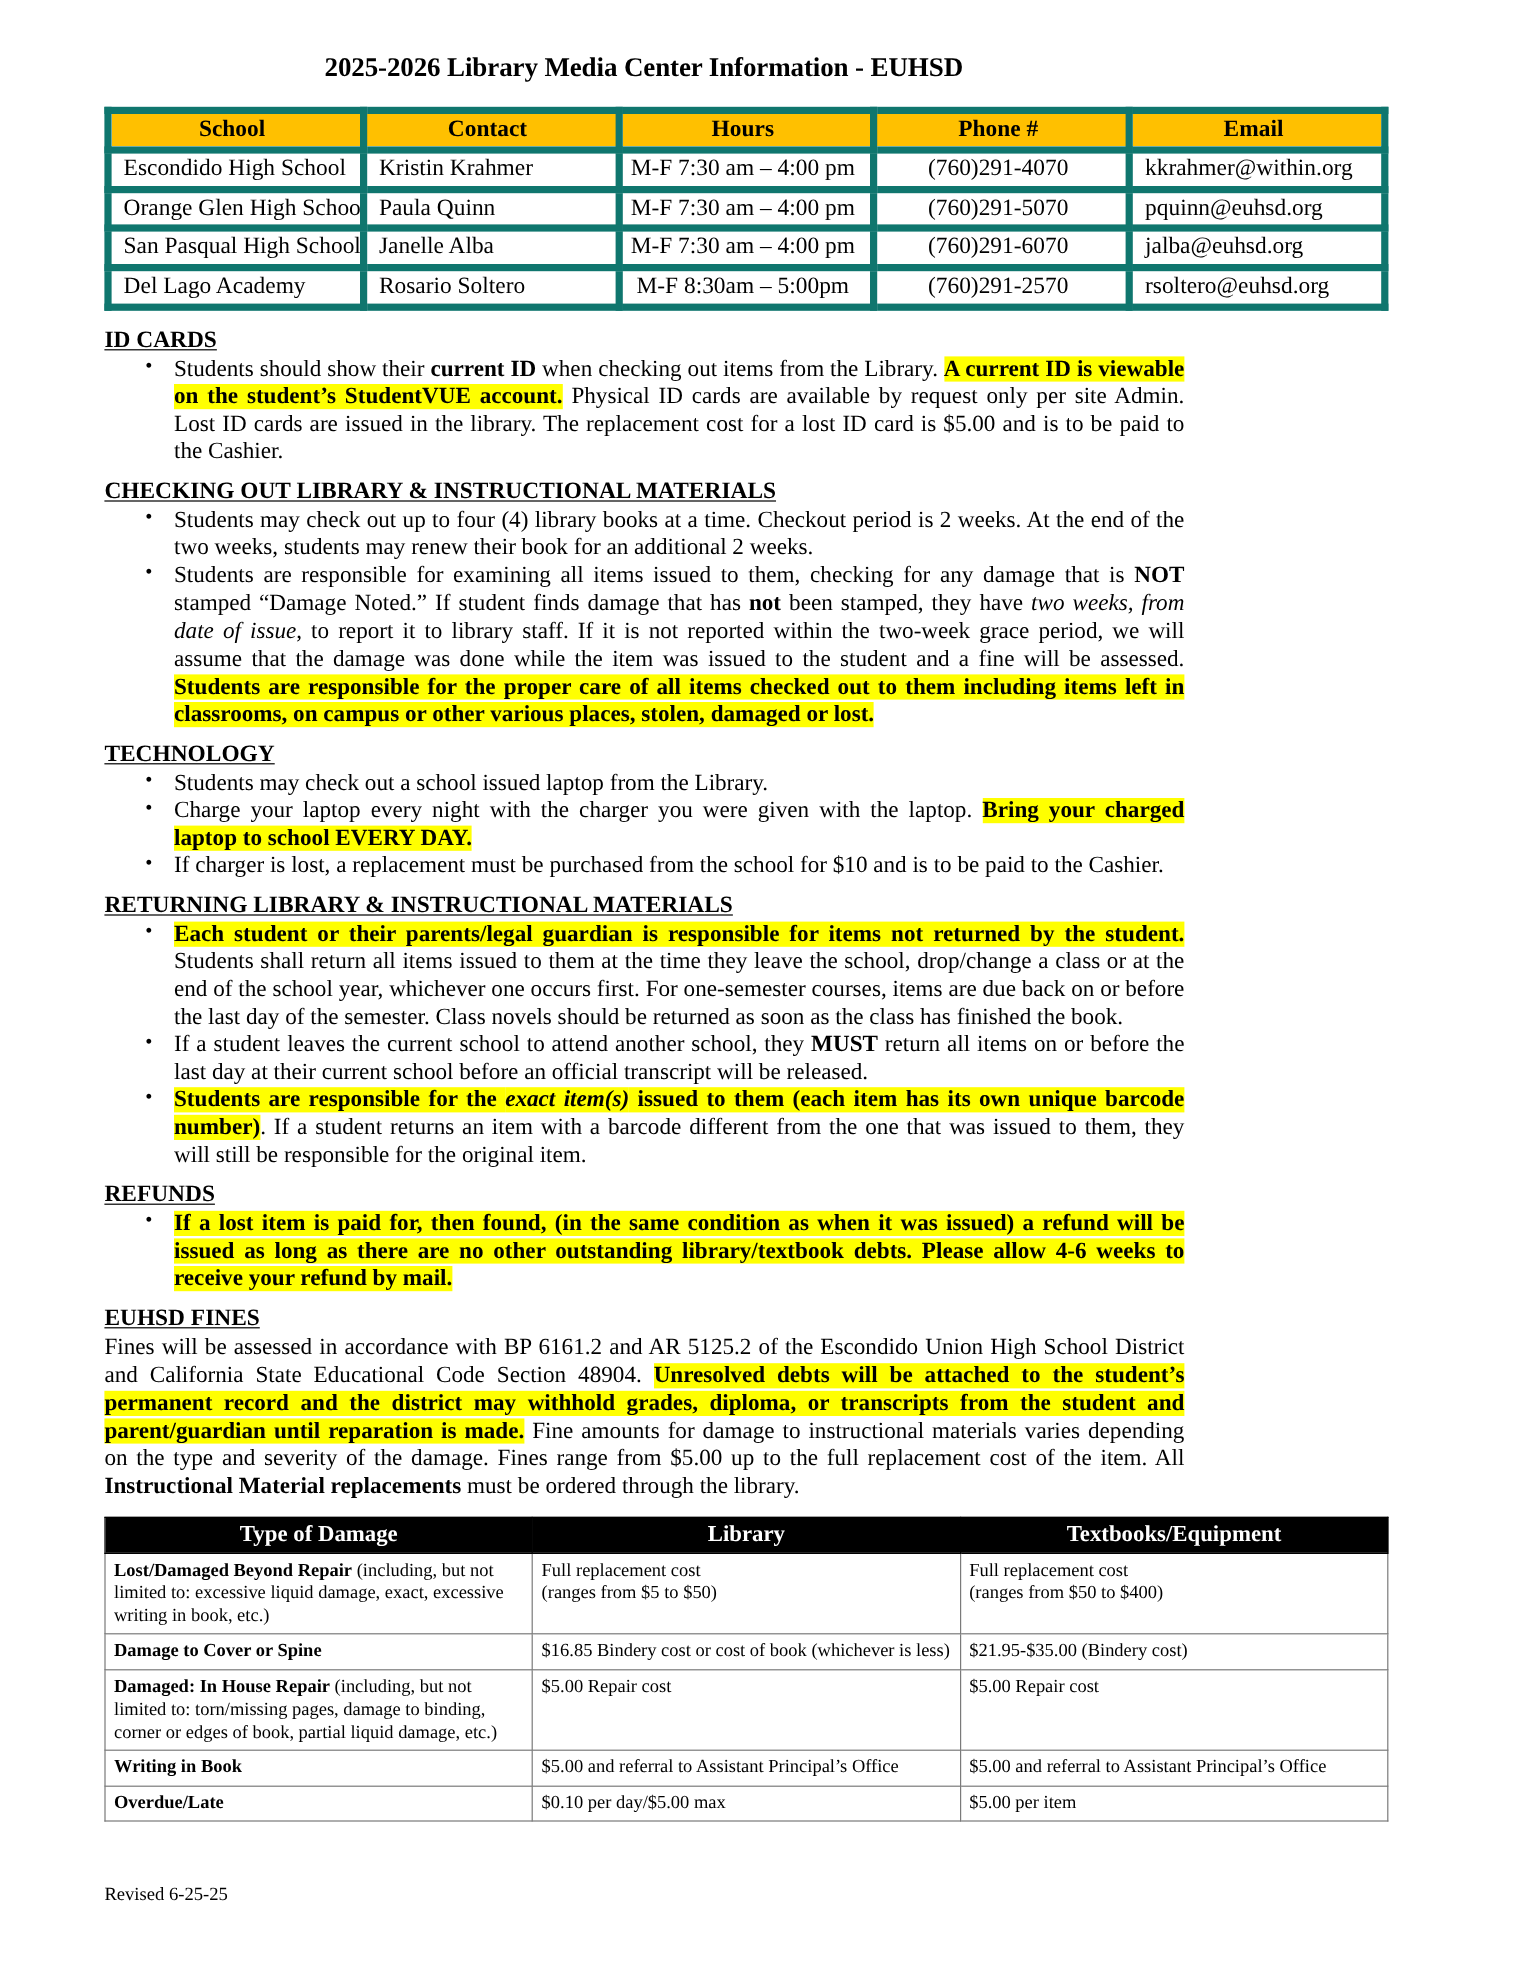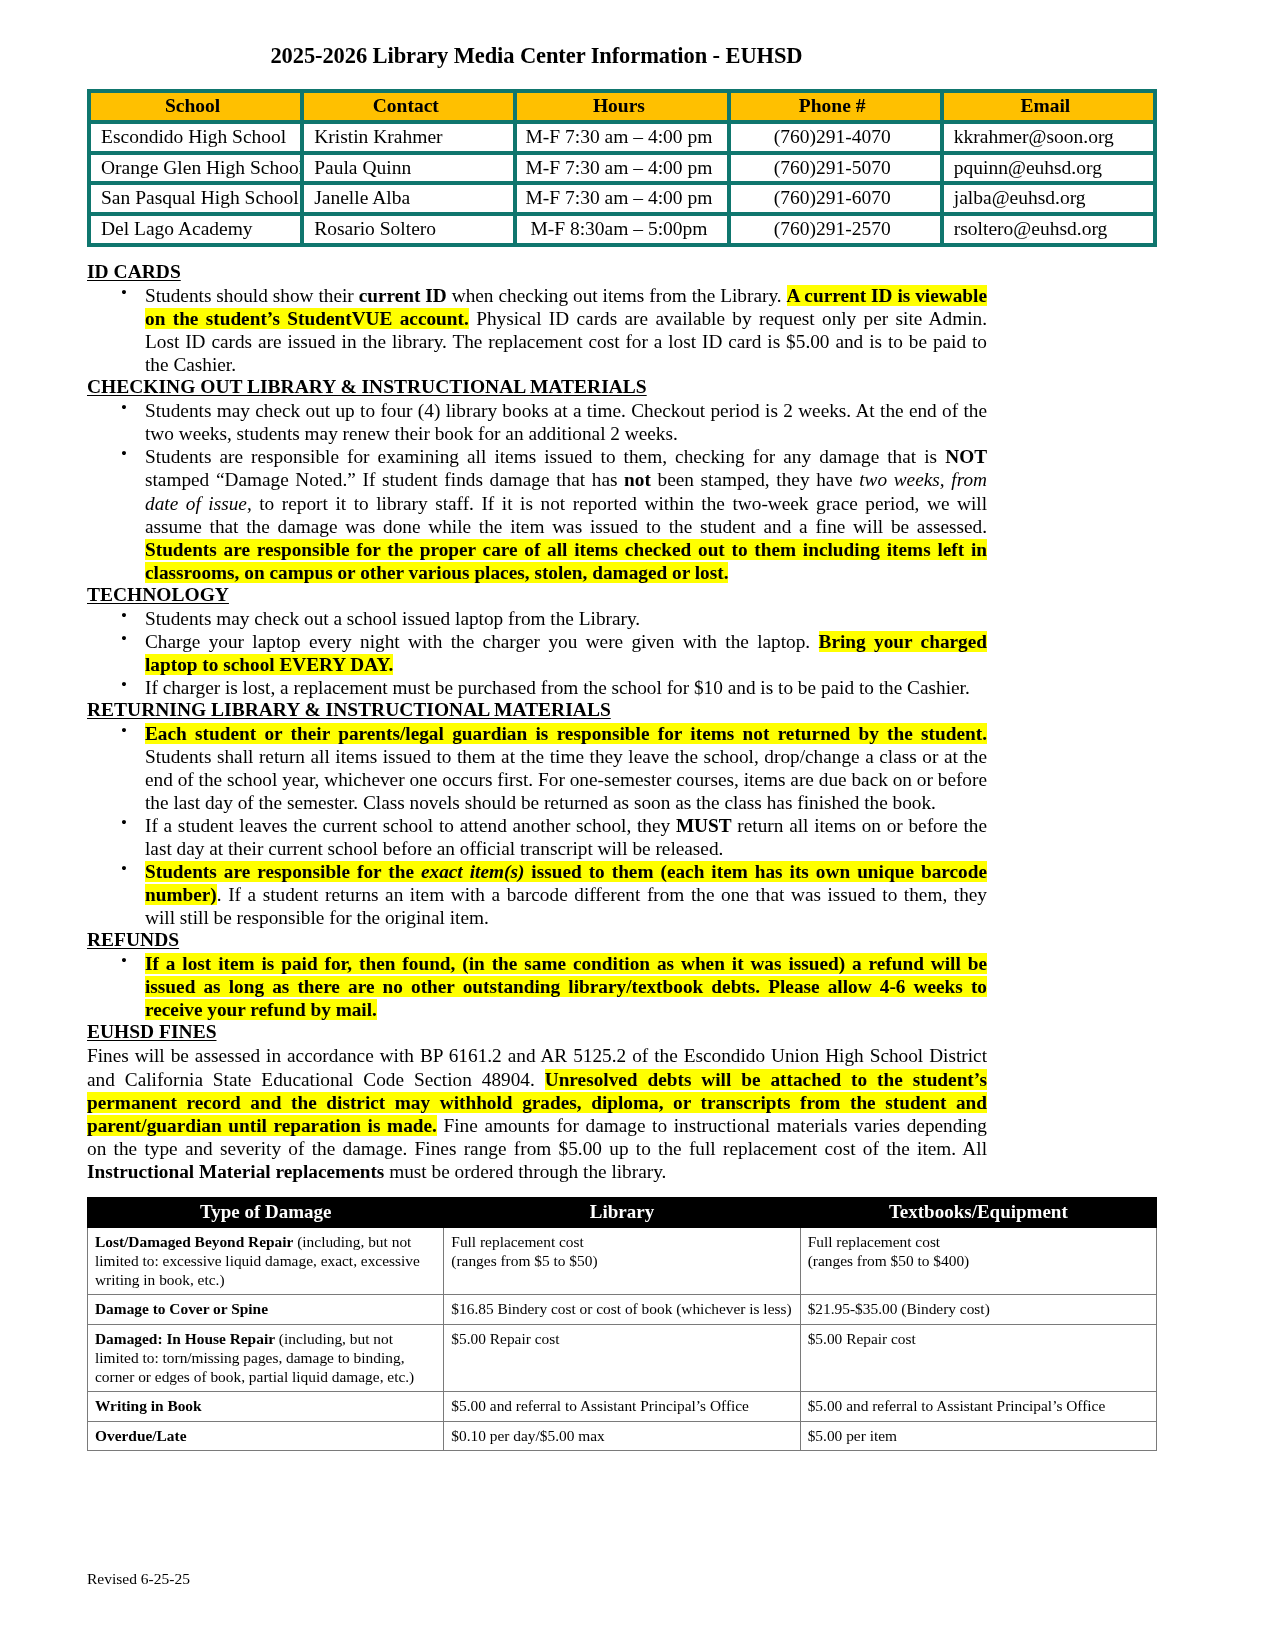--- a/index.html
+++ b/index.html
@@ -32,21 +32,21 @@
   }
   
   table.contact-table {
     border-collapse: collapse;
     width: 1070px;
     margin: 0 0 14px 1px;
     table-layout: fixed;
   }
   table.contact-table th,
   table.contact-table td {
-    border: 4px solid #0f766e;
+    border: 6px solid #0f766e;
     font-size: 19.5px;
     line-height: 1.12;
     padding: 2px 6px 3px 0;
     vertical-align: middle;
     white-space: nowrap;
     overflow: hidden;
   }
   table.contact-table th {
     background: #FFC000;
     font-weight: bold;
@@ -55,21 +55,21 @@
   table.contact-table td.c-school { width: 255px; text-align: left; padding-left: 10px;}
   table.contact-table td.c-contact { width: 188px; text-align: left; padding-left: 10px;}
   table.contact-table td.c-hours { width: 228px; text-align: center; }
   table.contact-table td.c-phone { width: 177px; text-align: center; }
   table.contact-table td.c-email { width: 222px; text-align: left; padding-left: 10px;}
 
   
   .section-head {
     font-size: 19.5px;
     font-weight: bold;
-    margin: 0 0 1px 1px;
+    margin: 11px 0 1px 1px;
     display: block;
   }
   .section-head span {
     text-decoration: underline;
     text-underline-offset: 2px;
   }
   ul.bullets {
     list-style: none;
     margin: 0 0 0 0;
     padding: 0;
@@ -155,21 +155,21 @@
         <th>Phone #</th>
         <th>Email</th>
       </tr>
     </thead>
     <tbody>
       <tr>
         <td class="c-school">Escondido High School</td>
         <td class="c-contact">Kristin Krahmer</td>
         <td class="c-hours">M-F 7:30 am – 4:00 pm</td>
         <td class="c-phone">(760)291-4070</td>
-        <td class="c-email">kkrahmer@soon.org</td>
+        <td class="c-email">kkrahmer@within.org</td>
       </tr>
       <tr>
         <td class="c-school">Orange Glen High School</td>
         <td class="c-contact">Paula Quinn</td>
         <td class="c-hours">M-F 7:30 am – 4:00 pm</td>
         <td class="c-phone">(760)291-5070</td>
         <td class="c-email">pquinn@euhsd.org</td>
       </tr>
       <tr>
         <td class="c-school">San Pasqual High School</td>

